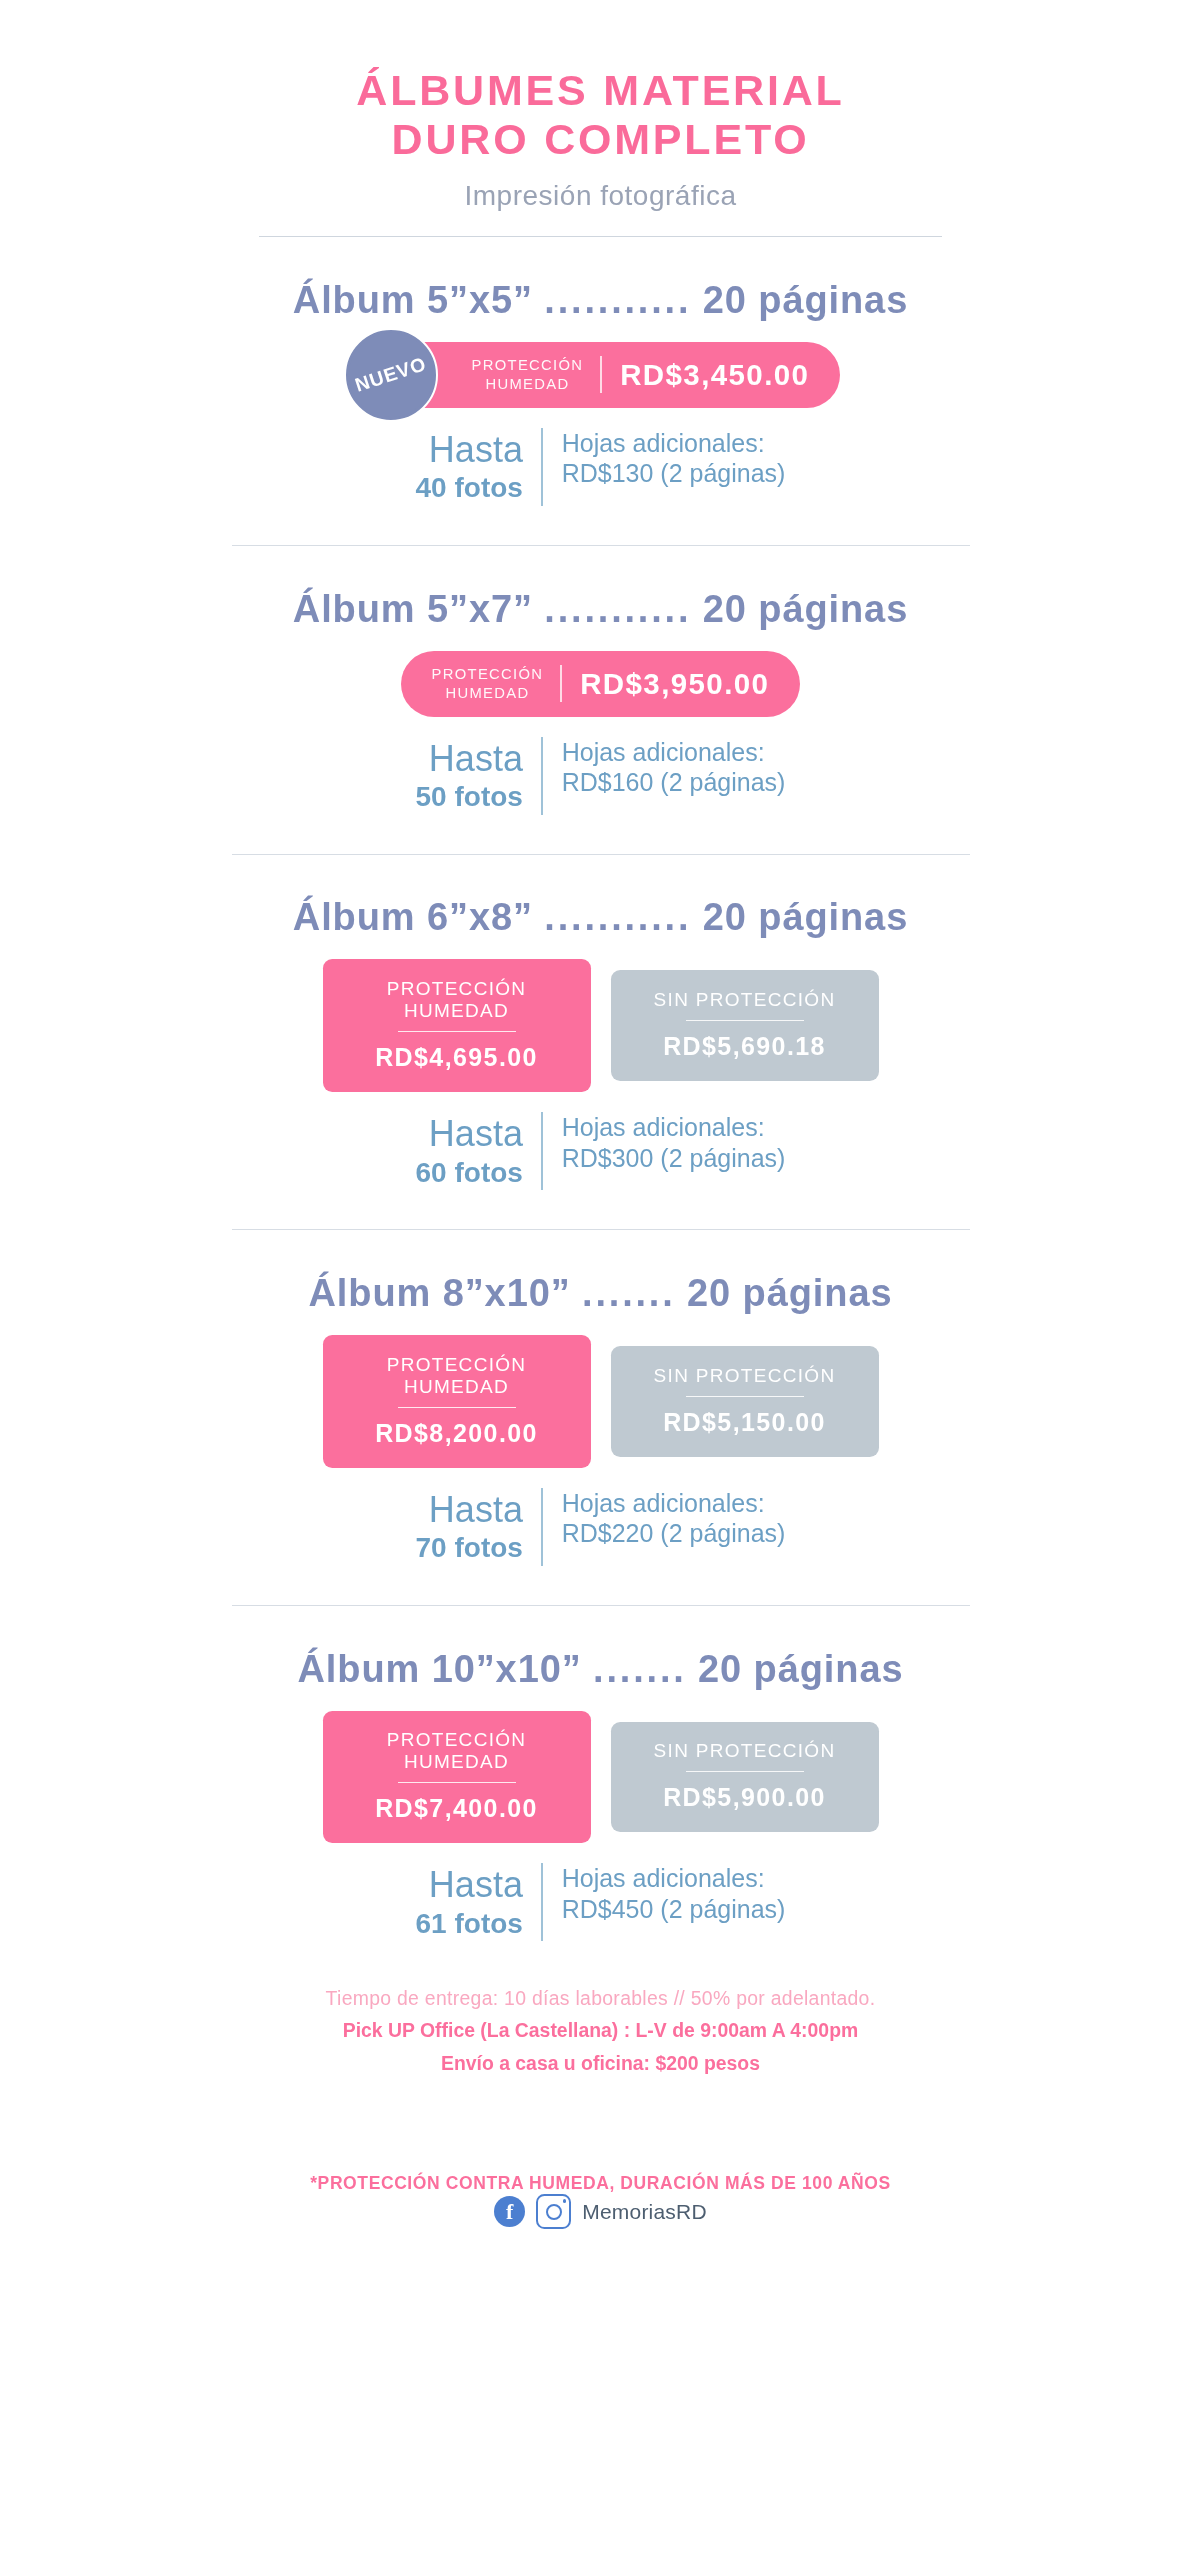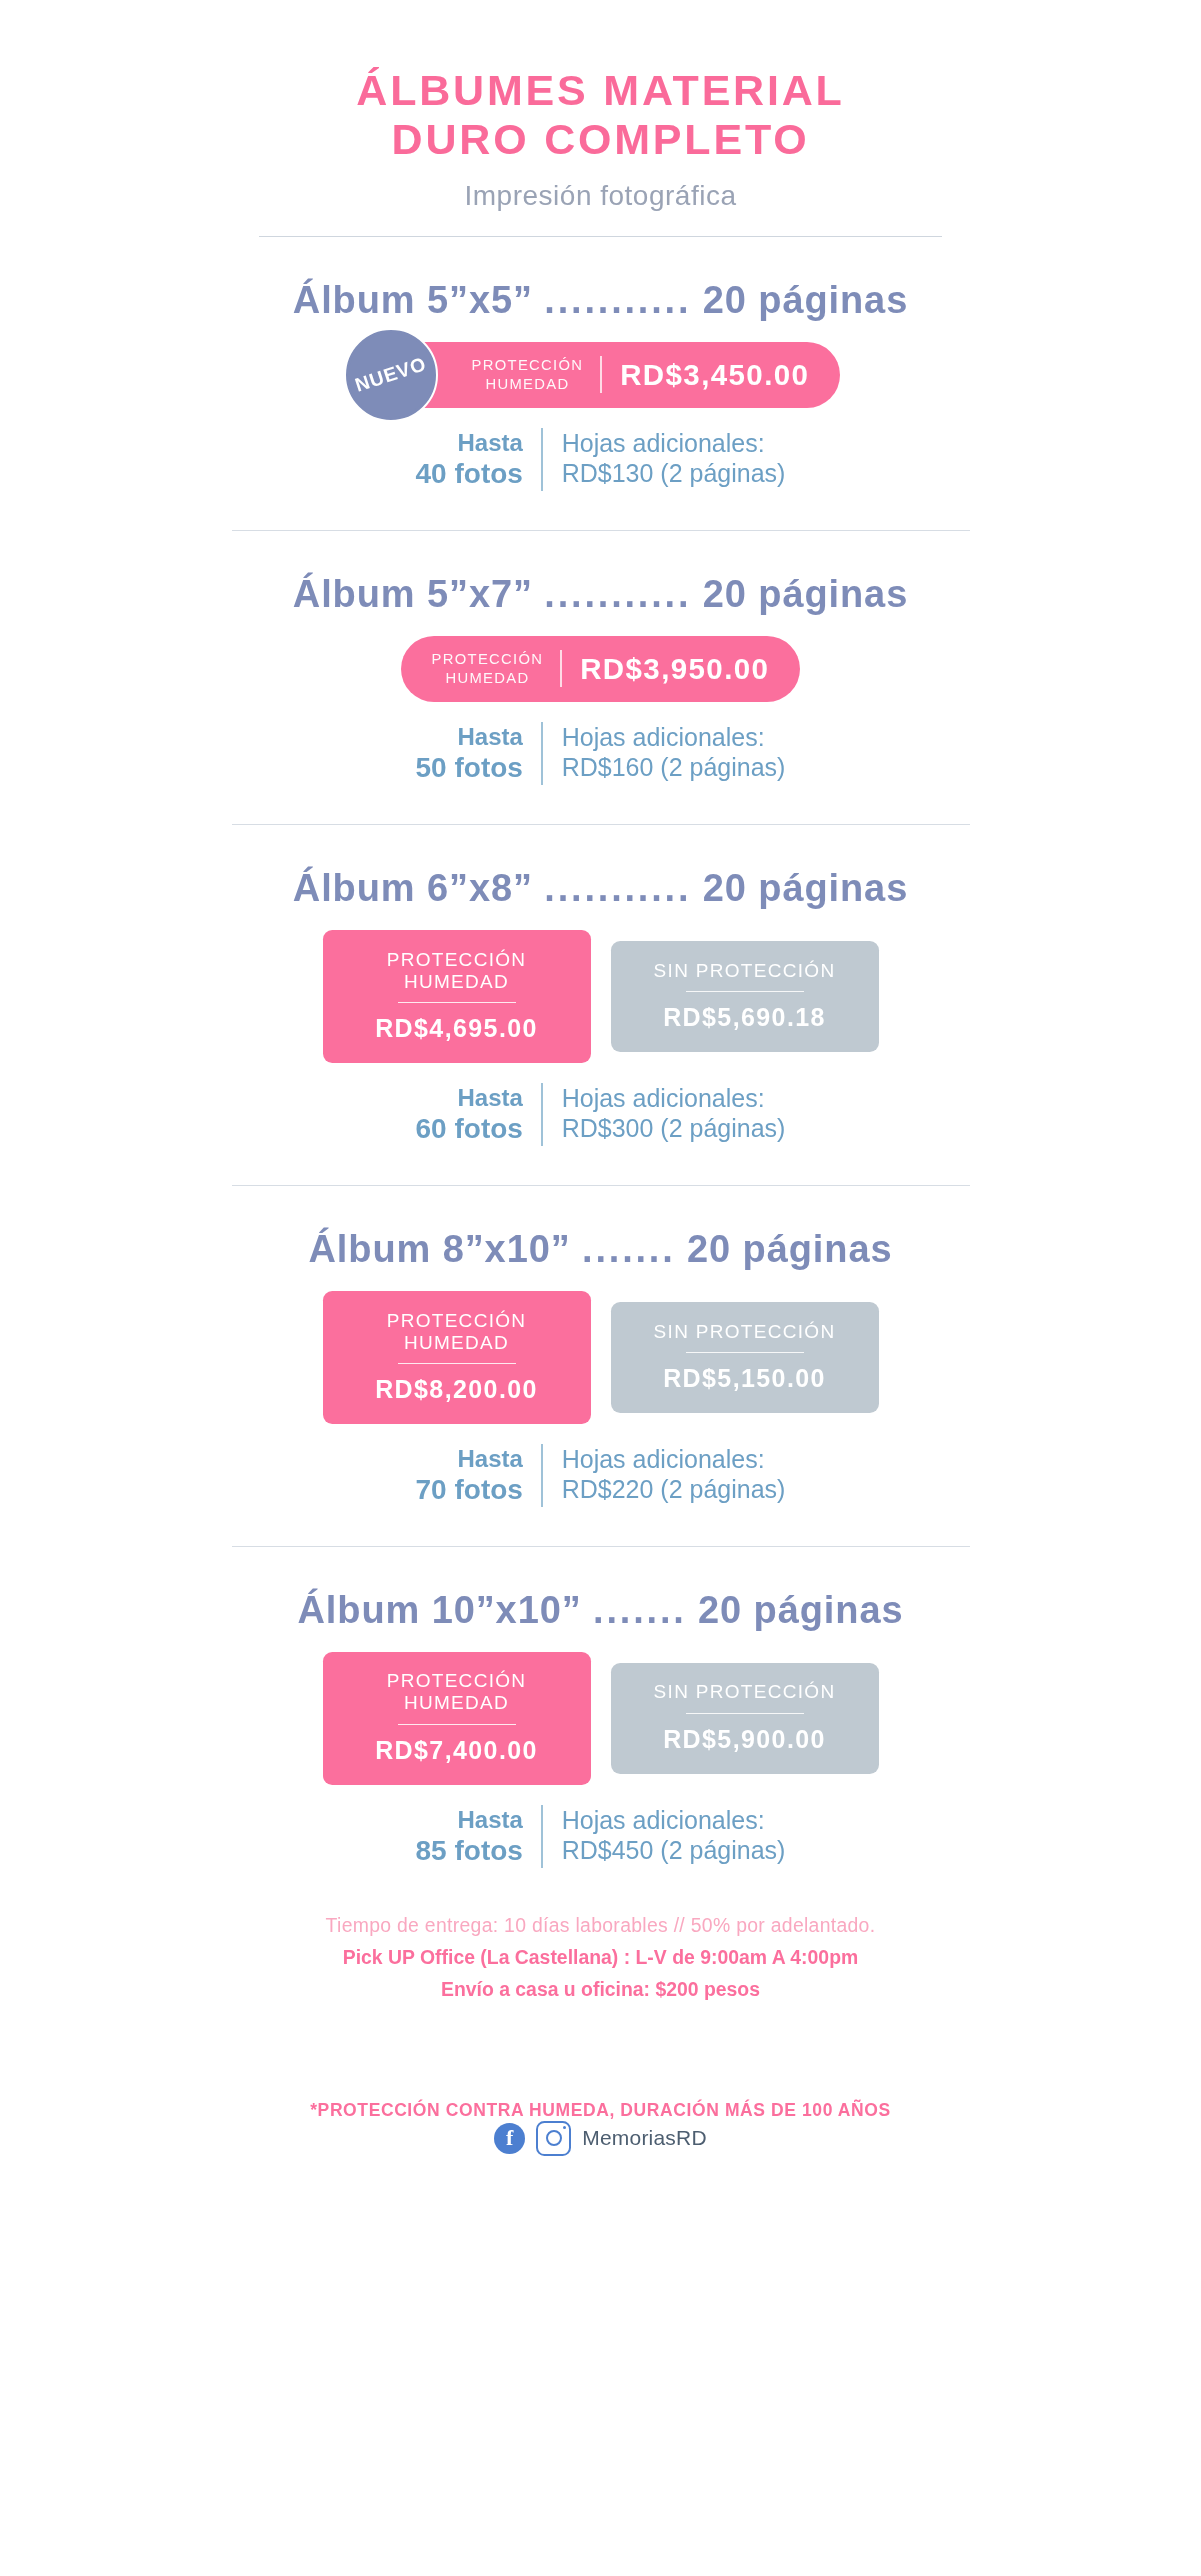--- a/index.html
+++ b/index.html
@@ -165,22 +165,22 @@
     justify-content: center;
     align-items: stretch;
     color: #6c9fc4;
   }
   .details-left {
     text-align: right;
     padding-right: 18.5px;
     line-height: 1.22;
   }
   .details-left .hasta {
-    font-size: 24px;
-    font-weight: bold;
+    font-size: 36px;
+    font-weight: normal;
   }
   .details-left .fotos {
     font-size: 28px;
     font-weight: bold;
   }
   .details-sep {
     width: 1.8px;
     background: #9fc2d8;
   }
   .details-right {
@@ -446,21 +446,21 @@
       </div>
       <div class="card gray">
         <div class="card-label">SIN PROTECCIÓN</div>
         <div class="card-rule"></div>
         <div class="card-price">RD$5,900.00</div>
       </div>
     </div>
     <div class="details">
       <div class="details-left">
         <div class="hasta">Hasta</div>
-        <div class="fotos">85 fotos</div>
+        <div class="fotos">61 fotos</div>
       </div>
       <div class="details-sep"></div>
       <div class="details-right">
         <div class="ha-label">Hojas adicionales:</div>
         <div class="ha-value">RD$450 (2 páginas)</div>
       </div>
     </div>
   </div>
 
   <div class="footer">

